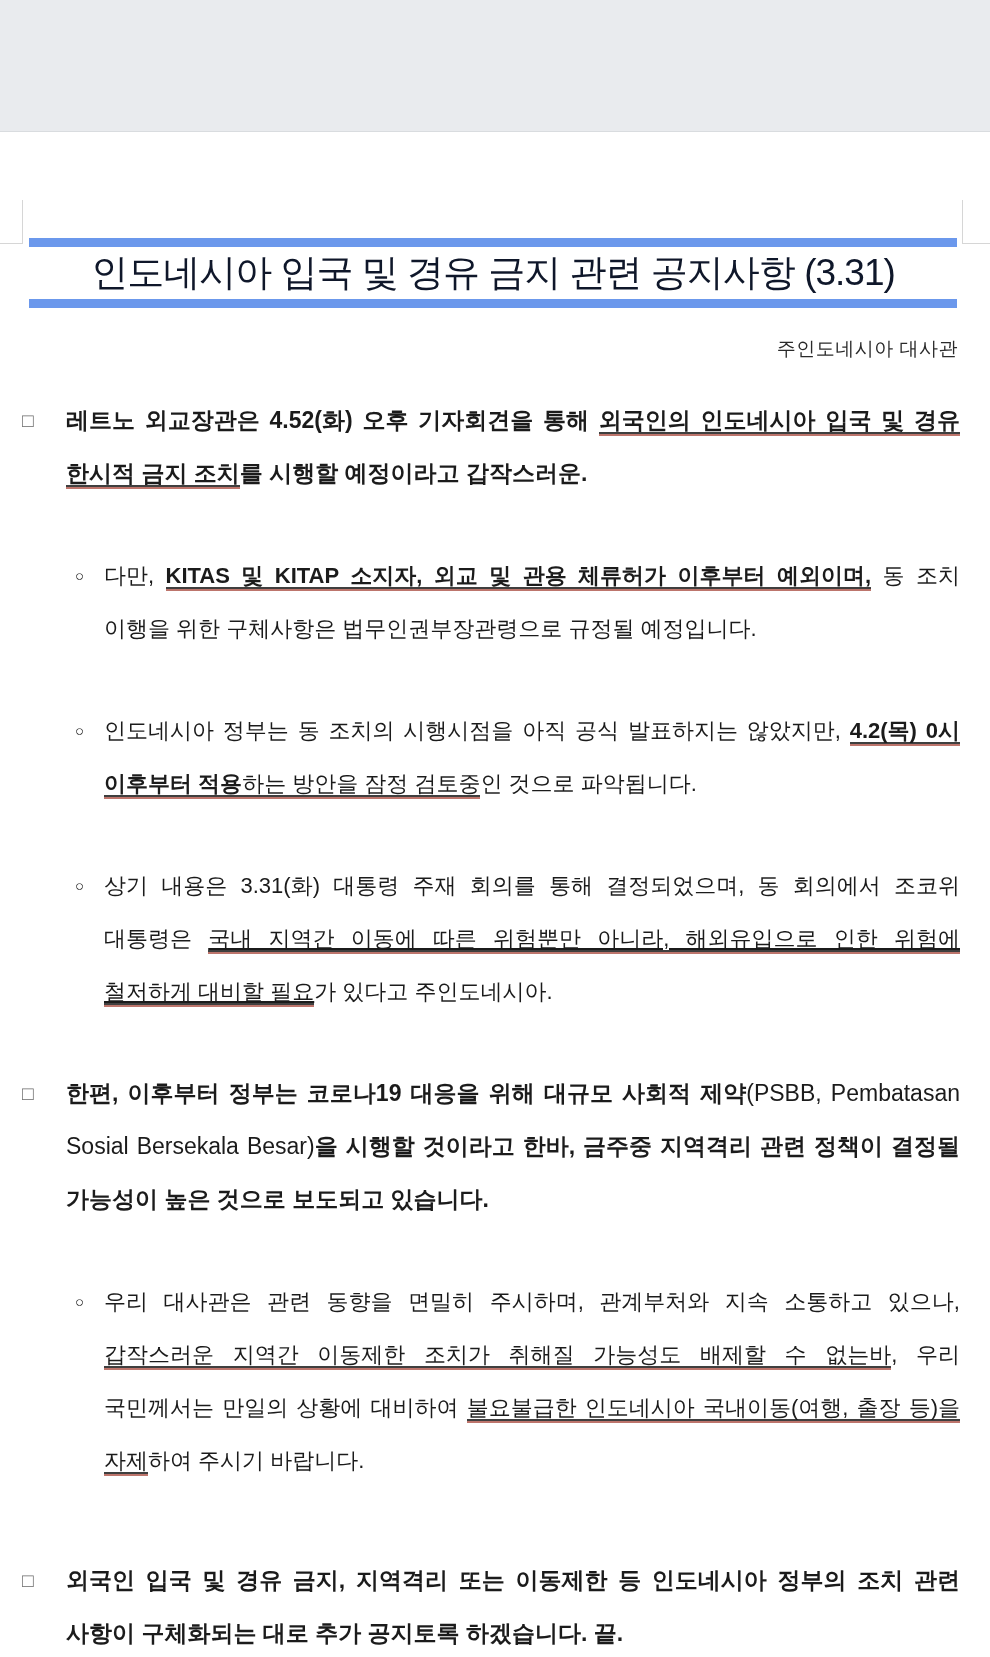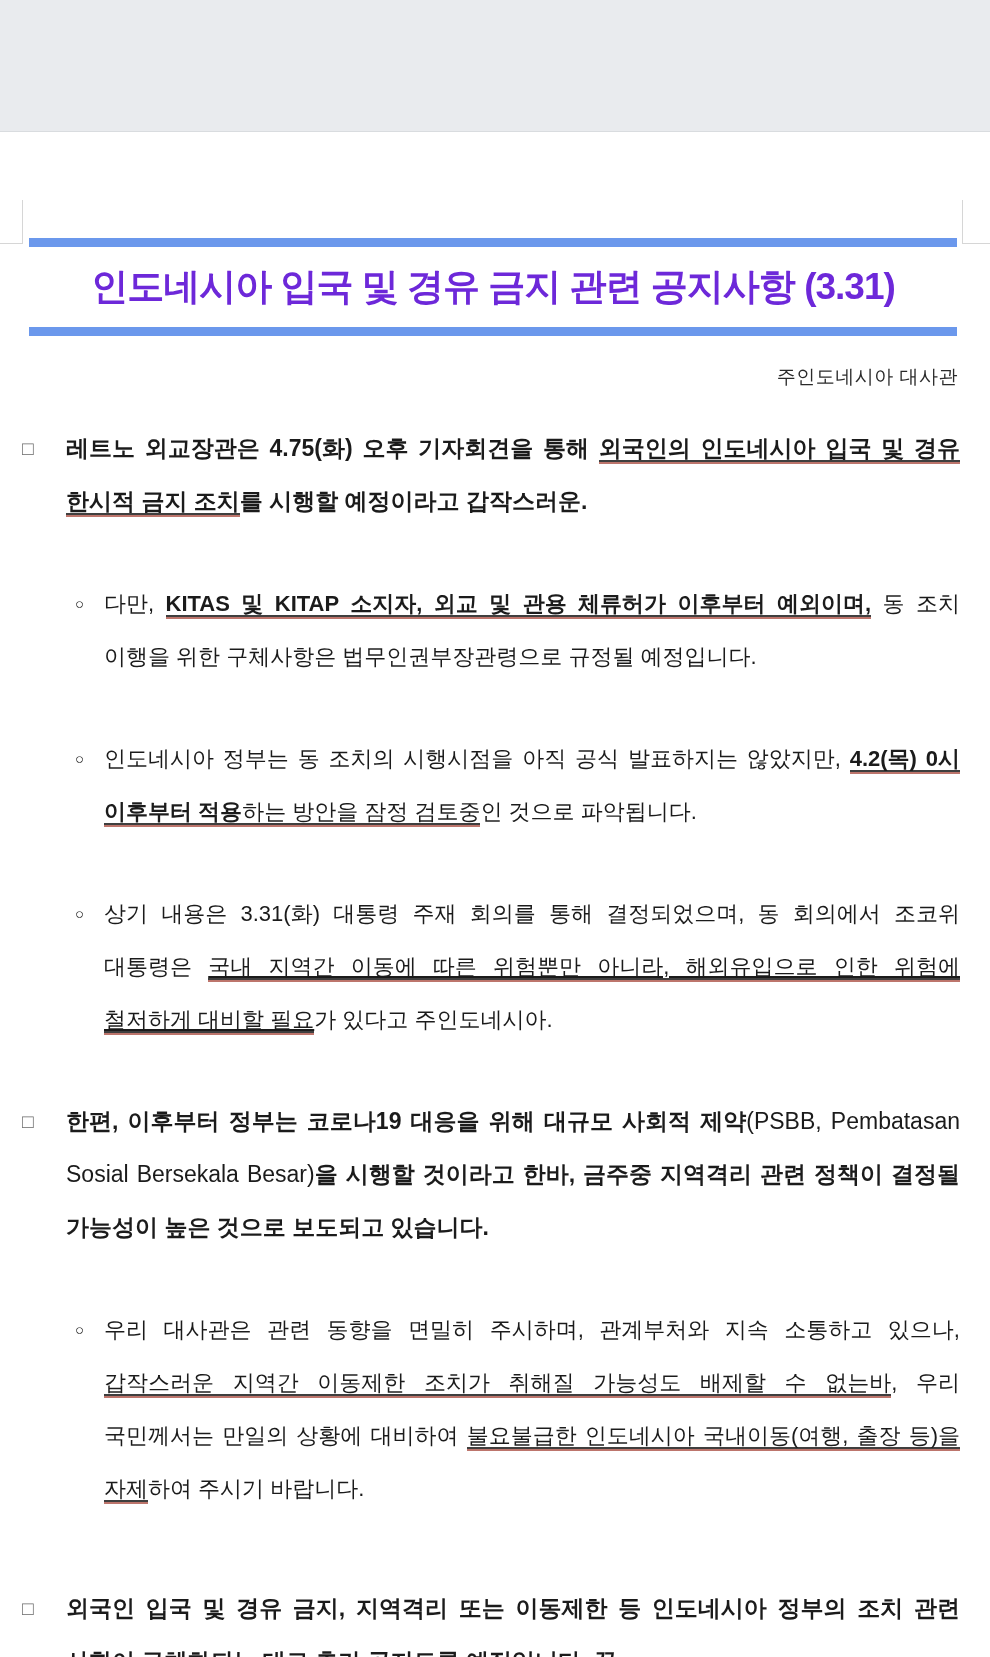--- a/index.html
+++ b/index.html
@@ -26,23 +26,23 @@
   
   .corner{position:absolute;background:#d6d6d6;}
   .corner.left-v{left:22px;top:68px;width:1px;height:44px;}
   .corner.left-h{left:0;top:111px;width:22px;height:1px;}
   .corner.right-v{left:962px;top:68px;width:1px;height:44px;}
   .corner.right-h{left:963px;top:111px;width:27px;height:1px;}
   .bar{height:9px;background:#6b98ec;margin:0 33px 0 29px;}
   .bar.bar2{margin-top:0;}
   .doc-title{
     margin:0 33px 0 29px;
-    height:80px;
+    height:52px;
     display:flex;align-items:center;justify-content:center;
-    font-size:37px;font-weight:bold;color:#6d28d9;
+    font-size:37px;font-weight:normal;color:#0f172a;
     letter-spacing:-1px;
     white-space:nowrap;
   }
   .byline{
     margin:28px 32px 0 0;
     text-align:right;
     font-size:19px;
     color:#2a2a2a;
     letter-spacing:0.5px;
   }
@@ -91,21 +91,21 @@
   <div class="corner right-h"></div>
 
   <div style="position:absolute;top:106px;left:0;right:0;">
     <div class="bar bar1" style="background: rgb(107, 152, 236);"></div>
     <div class="doc-title">인도네시아 입국 및 경유 금지 관련 공지사항 (3.31)</div>
     <div class="bar bar2" style="background: rgb(107, 152, 236);"></div>
     <div class="byline">주인도네시아 대사관</div>
     <div class="doc-body">
         <div class="para level1">
           <span class="bullet">□</span>
-          <div class="runs"><span class="b">레트노 외교장관은 4.75(화) 오후 기자회견을 통해 </span><span class="b u" style="background: linear-gradient(rgb(63, 63, 63), rgb(63, 63, 63)) 0px calc(100% - 2px) / 100% 2px no-repeat, linear-gradient(rgb(189, 117, 108), rgb(189, 117, 108)) 0px 100% / 100% 2px no-repeat;">외국인의 인도네시아 입국 및 경유 한시적 금지 조치</span><span class="b">를 시행할 예정이라고 갑작스러운.</span></div>
+          <div class="runs"><span class="b">레트노 외교장관은 4.52(화) 오후 기자회견을 통해 </span><span class="b u" style="background: linear-gradient(rgb(63, 63, 63), rgb(63, 63, 63)) 0px calc(100% - 2px) / 100% 2px no-repeat, linear-gradient(rgb(189, 117, 108), rgb(189, 117, 108)) 0px 100% / 100% 2px no-repeat;">외국인의 인도네시아 입국 및 경유 한시적 금지 조치</span><span class="b">를 시행할 예정이라고 갑작스러운.</span></div>
         </div>
         <div class="para level2">
           <span class="bullet">○</span>
           <div class="runs"><span>다만, </span><span class="b u" style="background: linear-gradient(rgb(63, 63, 63), rgb(63, 63, 63)) 0px calc(100% - 2px) / 100% 2px no-repeat, linear-gradient(rgb(189, 117, 108), rgb(189, 117, 108)) 0px 100% / 100% 2px no-repeat;">KITAS 및 KITAP 소지자, 외교 및 관용 체류허가 이후부터 예외이며,</span><span> 동 조치 이행을 위한 구체사항은 법무인권부장관령으로 규정될 예정입니다.</span></div>
         </div>
         <div class="para level2">
           <span class="bullet">○</span>
           <div class="runs"><span>인도네시아 정부는 동 조치의 시행시점을 아직 공식 발표하지는 않았지만, </span><span class="b u" style="background: linear-gradient(rgb(63, 63, 63), rgb(63, 63, 63)) 0px calc(100% - 2px) / 100% 2px no-repeat, linear-gradient(rgb(189, 117, 108), rgb(189, 117, 108)) 0px 100% / 100% 2px no-repeat;">4.2(목) 0시 이후부터 적용</span><span class="u" style="background: linear-gradient(rgb(63, 63, 63), rgb(63, 63, 63)) 0px calc(100% - 2px) / 100% 2px no-repeat, linear-gradient(rgb(189, 117, 108), rgb(189, 117, 108)) 0px 100% / 100% 2px no-repeat;">하는 방안을 잠정 검토중</span><span>인 것으로 파악됩니다.</span></div>
         </div>
         <div class="para level2">
@@ -115,17 +115,17 @@
         <div class="para level1">
           <span class="bullet">□</span>
           <div class="runs"><span class="b">한편, 이후부터 정부는 코로나19 대응을 위해 대규모 사회적 제약</span><span>(PSBB, Pembatasan Sosial Bersekala Besar)</span><span class="b">을 시행할 것이라고 한바, 금주중 지역격리 관련 정책이 결정될 가능성이 높은 것으로 보도되고 있습니다.</span></div>
         </div>
         <div class="para level2">
           <span class="bullet">○</span>
           <div class="runs"><span>우리 대사관은 관련 동향을 면밀히 주시하며, 관계부처와 지속 소통하고 있으나, </span><span class="u" style="background: linear-gradient(rgb(63, 63, 63), rgb(63, 63, 63)) 0px calc(100% - 2px) / 100% 2px no-repeat, linear-gradient(rgb(189, 117, 108), rgb(189, 117, 108)) 0px 100% / 100% 2px no-repeat;">갑작스러운 지역간 이동제한 조치가 취해질 가능성도 배제할 수 없는바</span><span>, 우리 국민께서는 만일의 상황에 대비하여 </span><span class="u" style="background: linear-gradient(rgb(63, 63, 63), rgb(63, 63, 63)) 0px calc(100% - 2px) / 100% 2px no-repeat, linear-gradient(rgb(189, 117, 108), rgb(189, 117, 108)) 0px 100% / 100% 2px no-repeat;">불요불급한 인도네시아 국내이동(여행, 출장 등)을 자제</span><span>하여 주시기 바랍니다.</span></div>
         </div>
         <div class="para level1 gap-large">
           <span class="bullet">□</span>
-          <div class="runs"><span class="b">외국인 입국 및 경유 금지, 지역격리 또는 이동제한 등 인도네시아 정부의 조치 관련 사항이 구체화되는 대로 추가 공지토록 예정입니다. 끝.</span></div>
+          <div class="runs"><span class="b">외국인 입국 및 경유 금지, 지역격리 또는 이동제한 등 인도네시아 정부의 조치 관련 사항이 구체화되는 대로 추가 공지토록 하겠습니다. 끝.</span></div>
         </div>
       </div>
   </div>
 </div>
 
 </body></html>

